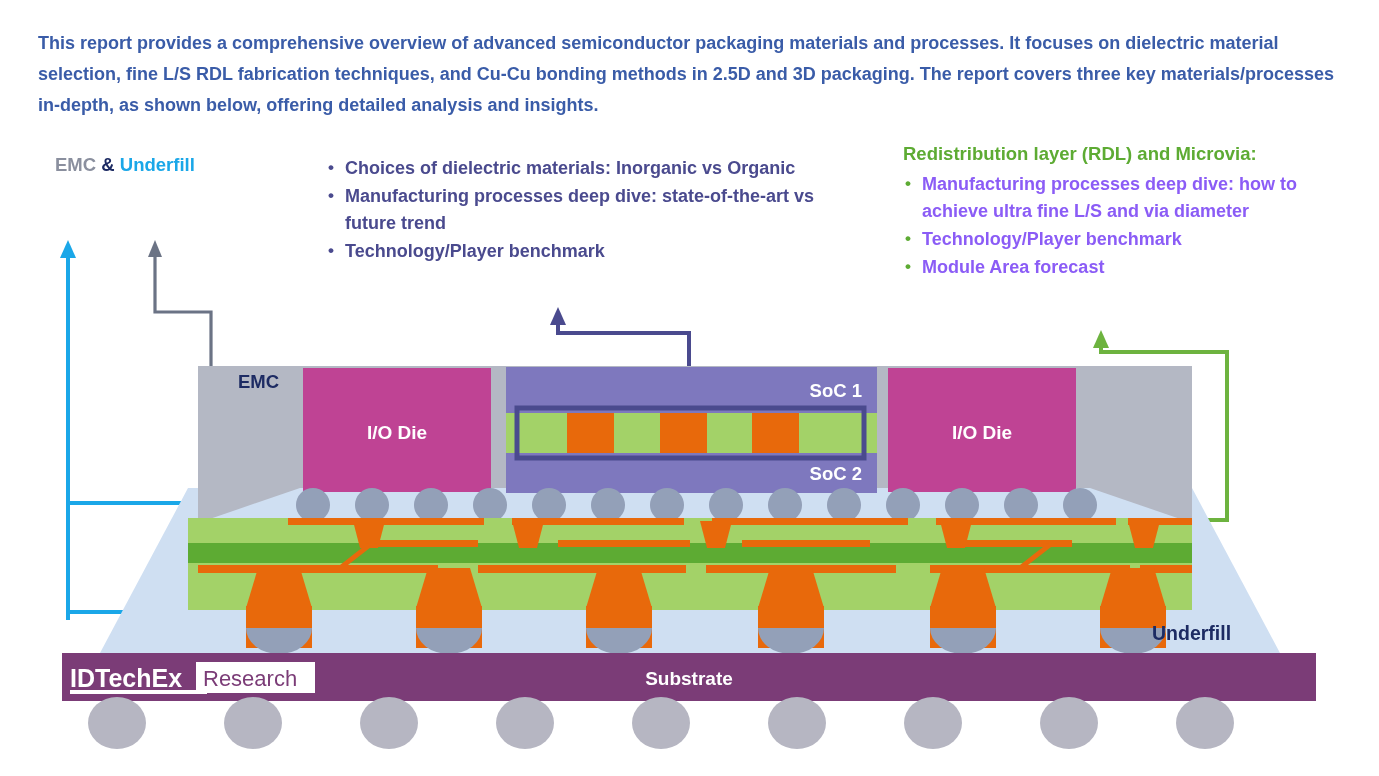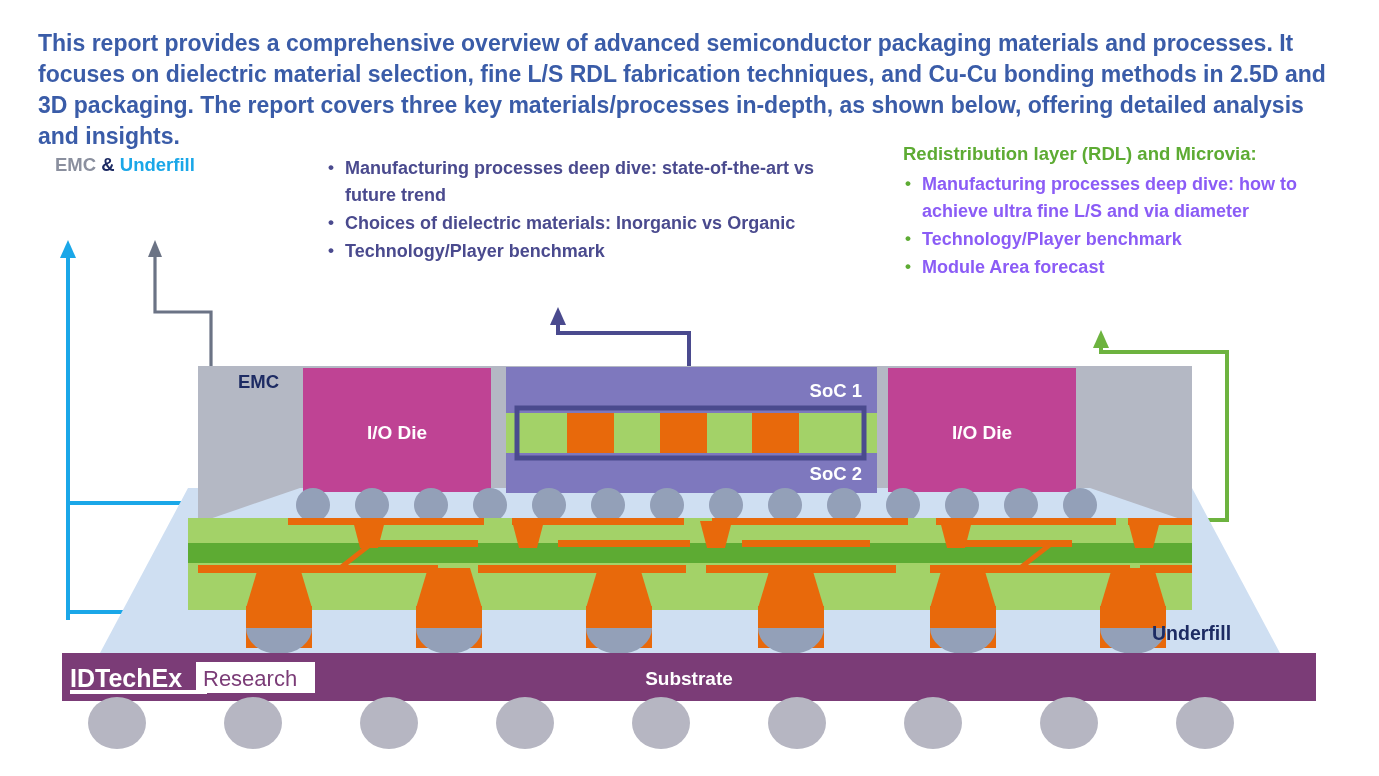--- a/index.html
+++ b/index.html
@@ -2,21 +2,21 @@
 <html><head>
 <meta charset="utf-8">
 <style>
   html,body{margin:0;padding:0;background:#ffffff;}
   body{width:1379px;height:776px;position:relative;overflow:hidden;
        font-family:"Liberation Sans","DejaVu Sans",sans-serif;}
   .abs{position:absolute;}
 
   
   #intro{left:38px;top:28px;width:1300px;
-         font-size:23px;line-height:31px;font-weight:bold;color:#3a5ca8;}
+         font-size:18px;line-height:31px;font-weight:bold;color:#3a5ca8;}
 
   
   .col{position:absolute;}
   .col .head{font-size:18.5px;font-weight:bold;line-height:26px;margin-bottom:4px;}
   .col ul{list-style:none;margin:0;padding:0;}
   .col li{font-size:18px;font-weight:bold;line-height:27px;
           padding-left:19px;position:relative;margin-bottom:1px;}
   .col li:before{content:"\2022";position:absolute;left:2px;top:-1px;font-size:17px;}
 
   #col-emc{left:55px;top:152px;width:270px;}
@@ -46,22 +46,22 @@
 <div class="abs" id="intro">This report provides a comprehensive overview of advanced semiconductor packaging materials and processes. It focuses on dielectric material selection, fine L/S RDL fabrication techniques, and Cu-Cu bonding methods in 2.5D and 3D packaging. The report covers three key materials/processes in-depth, as shown below, offering detailed analysis and insights.</div>
 
 <div class="col" id="col-emc">
   <div class="head">
     <span class="g">EMC</span><span> &amp; </span><span class="c">Underfill</span>
   </div>
 </div>
 
 <div class="col" id="col-cucu">
   <ul>
+    <li>Choices of dielectric materials: Inorganic vs Organic</li>
     <li>Manufacturing processes deep dive: state-of-the-art vs future trend</li>
-    <li>Choices of dielectric materials: Inorganic vs Organic</li>
     <li>Technology/Player benchmark</li>
   </ul>
 </div>
 
 <div class="col" id="col-rdl">
   <div class="head">Redistribution layer (RDL) and Microvia:</div>
   <ul>
     <li>Manufacturing processes deep dive: how to achieve ultra fine L/S and via diameter</li>
     <li>Technology/Player benchmark</li>
     <li>Module Area forecast</li>

